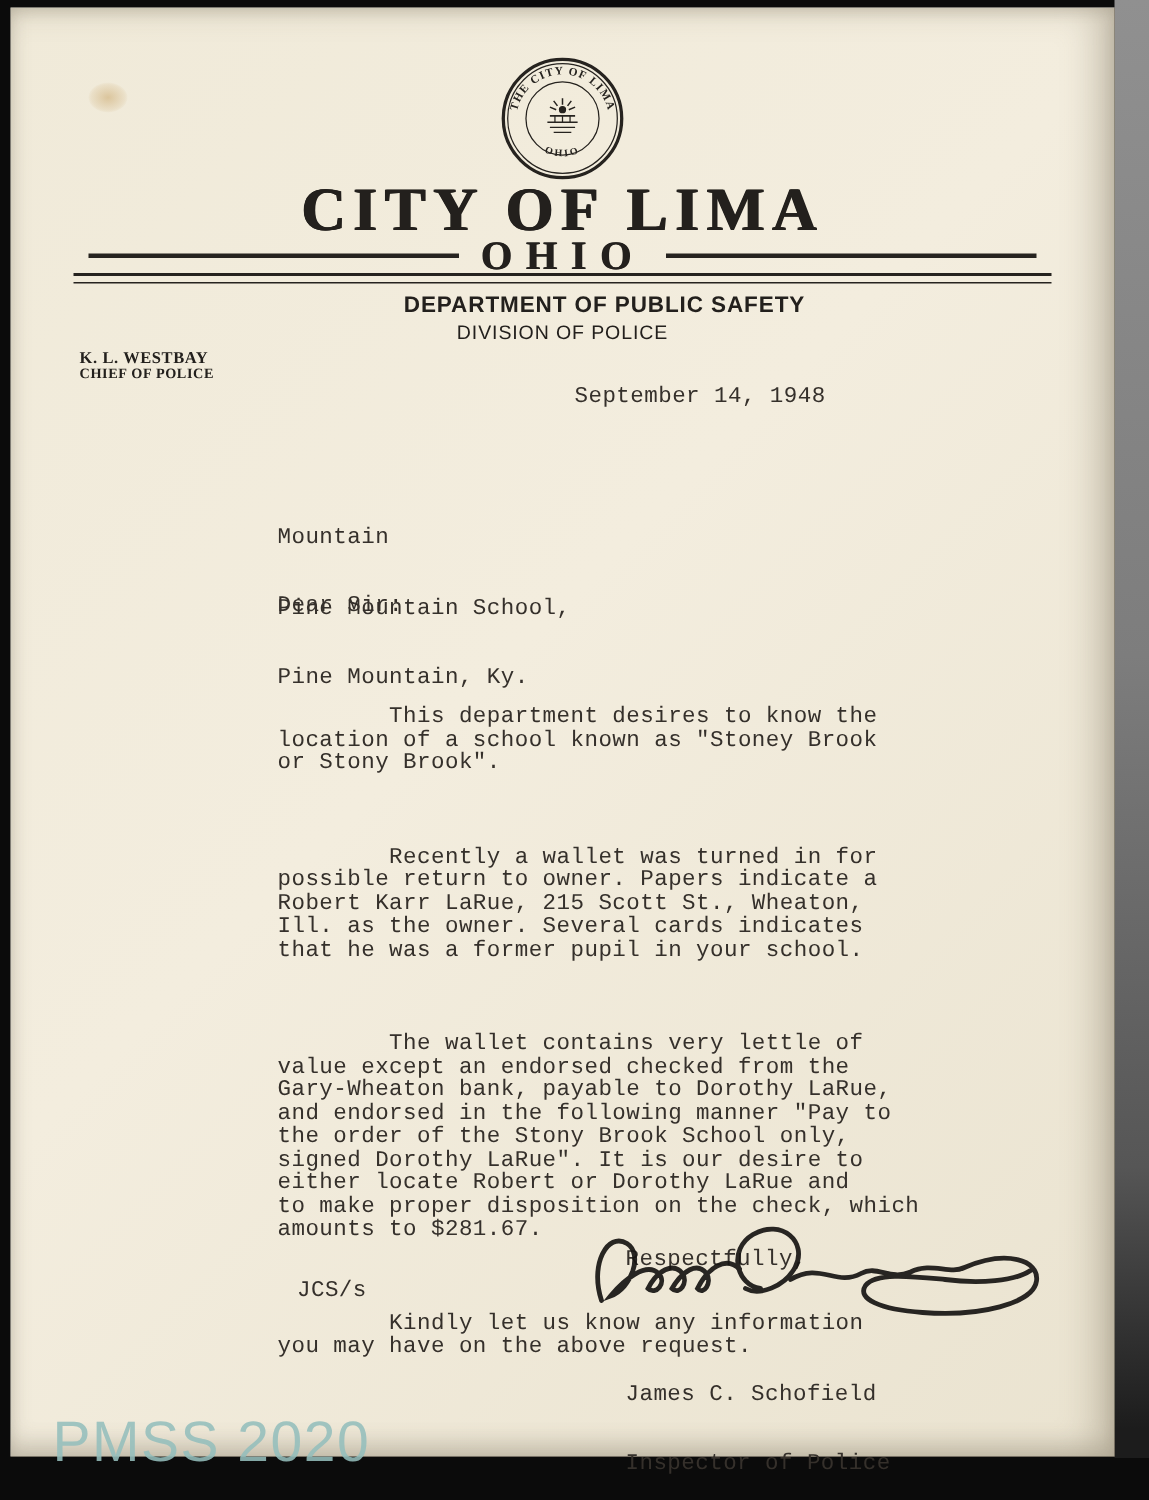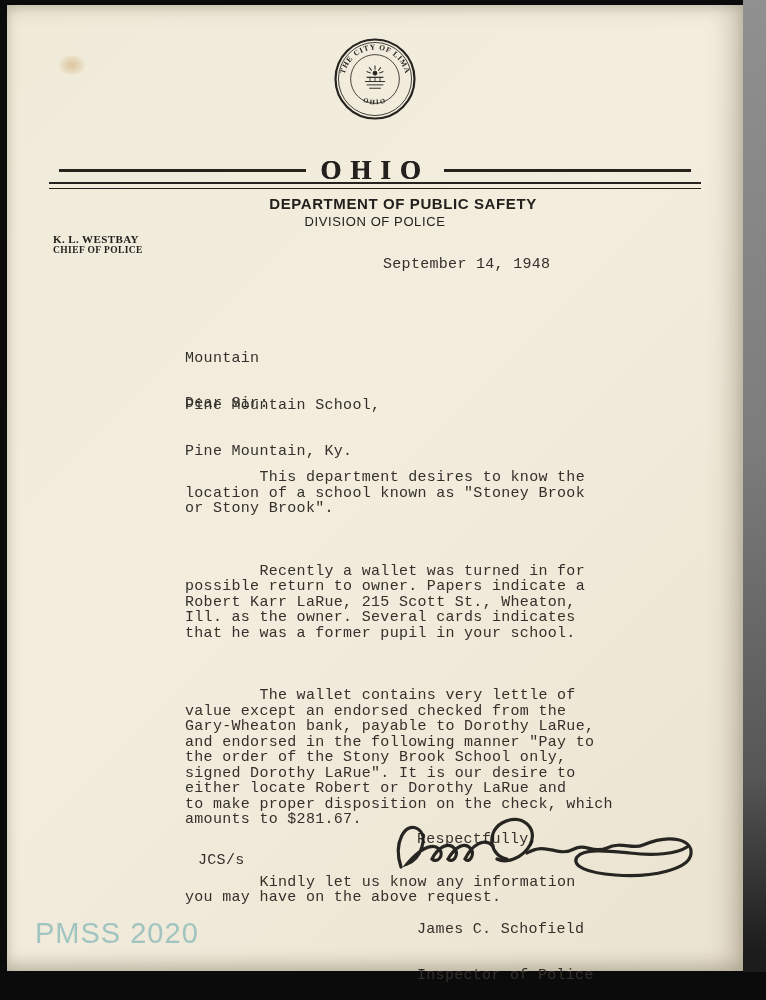--- a/index.html
+++ b/index.html
@@ -43,22 +43,22 @@
   .recipient{position:absolute;top:315px;left:178px;}
   .salutation{position:absolute;top:391px;left:178px;}
   .body-paragraphs{position:absolute;top:434px;left:178px;}
   .para{margin:0 0 16px 0;}
   .closing-block{position:absolute;top:796px;left:410px;}
   .signer-name{margin-top:43px;}
   .reference{position:absolute;top:848px;left:178px;margin-left:13px;}
   
   #signature{position:absolute;left:378px;top:796px;pointer-events:none;}
   
-  .watermark{position:absolute;top:912px;left:28px;font-family:"Liberation Sans",sans-serif;
-    font-size:29px;font-weight:400;letter-spacing:1px;color:rgba(148,190,188,.88);}
+  .watermark{position:absolute;top:936px;left:28px;font-family:"Liberation Sans",sans-serif;
+    font-size:38px;font-weight:400;letter-spacing:1px;color:rgba(148,190,188,.88);}
   svg text{font-family:"Liberation Serif",serif;}
 </style>
 </head>
 <body>
 
 <div id="page">
   <div id="right-edge"></div>
 
   <div id="paper">
     <div class="stain"></div>
@@ -79,20 +79,21 @@
       </text>
       <g stroke="#26231f" fill="#26231f">
         <circle cx="50" cy="43" r="2.4"></circle>
         <path d="M50,34 L50,39 M43,36 L46,40 M57,36 L54,40 M40,41 L45,43 M60,41 L55,43" stroke-width="1.2" fill="none"></path>
         <path d="M40,48 L60,48" stroke-width="1.4" fill="none"></path>
         <path d="M38,53 L62,53 M40,57 L60,57 M43,61 L57,61" stroke-width="1.1" fill="none"></path>
         <path d="M44,48 L44,53 M50,48 L50,53 M56,48 L56,53" stroke-width="1" fill="none"></path>
       </g>
     </svg>
 
+    <div class="city-title">CITY OF LIMA</div>
 
     <div class="ohio-row">
       <div class="rule"></div>
       <div class="state">OHIO</div>
       <div class="rule"></div>
     </div>
 
     <div class="double-rule"></div>
 
     <div class="dept-line">DEPARTMENT OF PUBLIC SAFETY</div>

